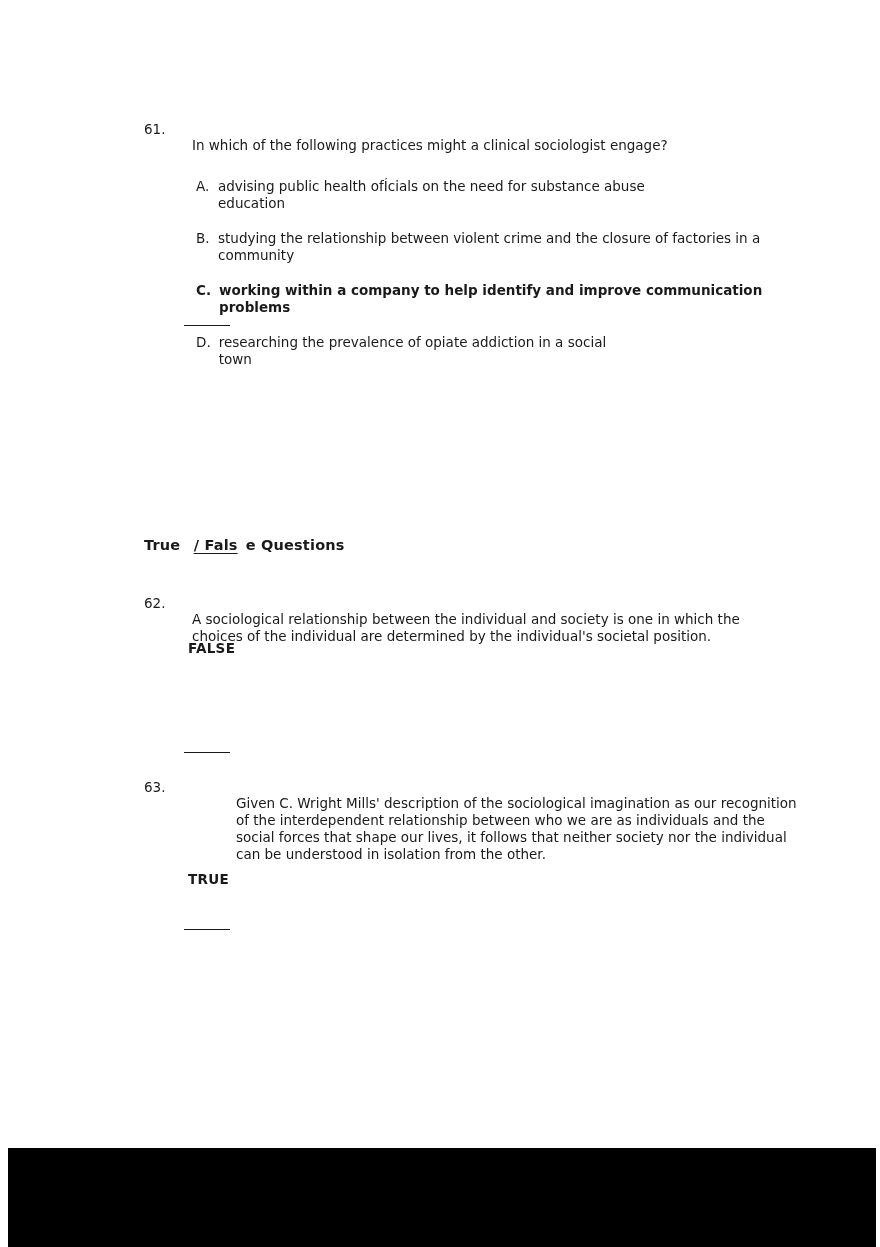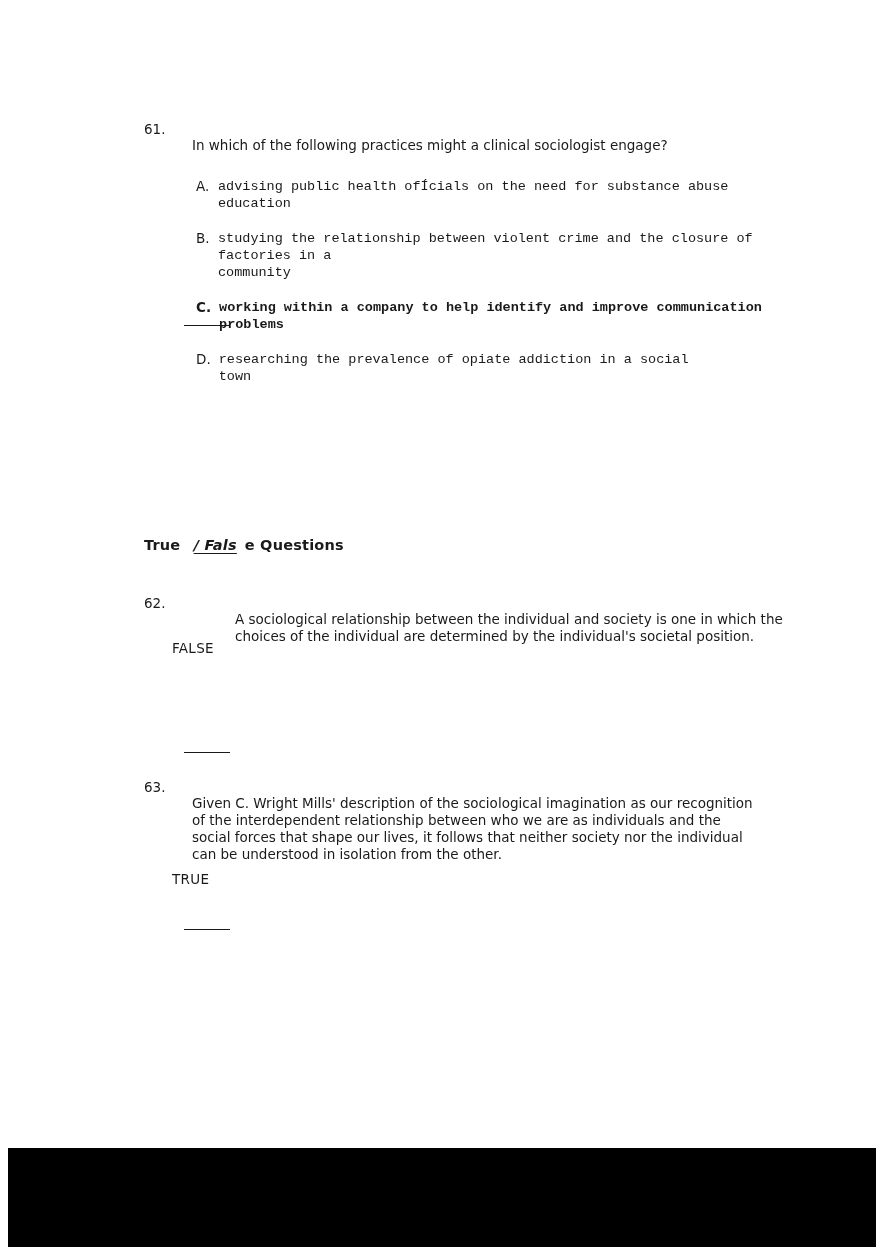--- a/index.html
+++ b/index.html
@@ -38,43 +38,42 @@
     .option-row {
       display: flex;
       margin-bottom: 2px;
     }
     .option-letter {
       flex: 0 0 22px;
     }
     .option-text {
       white-space: pre-line;
       flex: 1;
-      font-family: Liberation Mono, monospace;
     }
     .option-row.correct { font-weight: bold; }
     .answer-blank {
       position: absolute;
       width: 46px;
       height: 0;
       border-top: 1.2px solid #1a1a1a;
     }
     .section-heading {
       position: absolute;
       left: 128px;
       top: 525px;
       font-size: 14.5px;
       font-weight: bold;
       letter-spacing: 0.2px;
     }
-    .section-heading .u { text-decoration: underline; text-underline-offset: 3px; font-style: italic; }
+    .section-heading .u { text-decoration: underline; text-underline-offset: 3px; }
     .answer-word {
       position: absolute;
-      left: 160px;
+      left: 176px;
       font-size: 13.5px;
-      font-weight: normal;
+      font-weight: bold;
       letter-spacing: 0.3px;
     }
     .footer-black {
       position: absolute;
       left: 0;
       top: 1140px;
       width: 880px;
       height: 107px;
       background: #000000;
     }
@@ -111,31 +110,31 @@
 town</div>
     </div>
   </div>
 
   <div class="answer-blank" style="left:176px; top:317px;"></div>
 
   <div class="section-heading">
     <span>True </span><span class="u">/ Fals</span><span>e Questions</span>
   </div>
 
-  <div class="q-row" style="left:128px; top:579px;gap:43px;">
+  <div class="q-row" style="left:128px; top:579px;">
     <div class="q-number">62.</div>
     <div class="q-text">A sociological relationship between the individual and society is one in which the
 choices of the individual are determined by the individual's societal position.</div>
   </div>
 
   <div class="answer-word" style="top:628px;">FALSE</div>
 
   <div class="answer-blank" style="left:176px; top:744px;"></div>
 
-  <div class="q-row" style="left:128px; top:763px;">
+  <div class="q-row" style="left:128px; top:763px;gap:44px;">
     <div class="q-number">63.</div>
     <div class="q-text">Given C. Wright Mills' description of the sociological imagination as our recognition
 of the interdependent relationship between who we are as individuals and the
 social forces that shape our lives, it follows that neither society nor the individual
 can be understood in isolation from the other.</div>
   </div>
 
   <div class="answer-word" style="top:859px;">TRUE</div>
 
   <div class="answer-blank" style="left:176px; top:921px;"></div>

